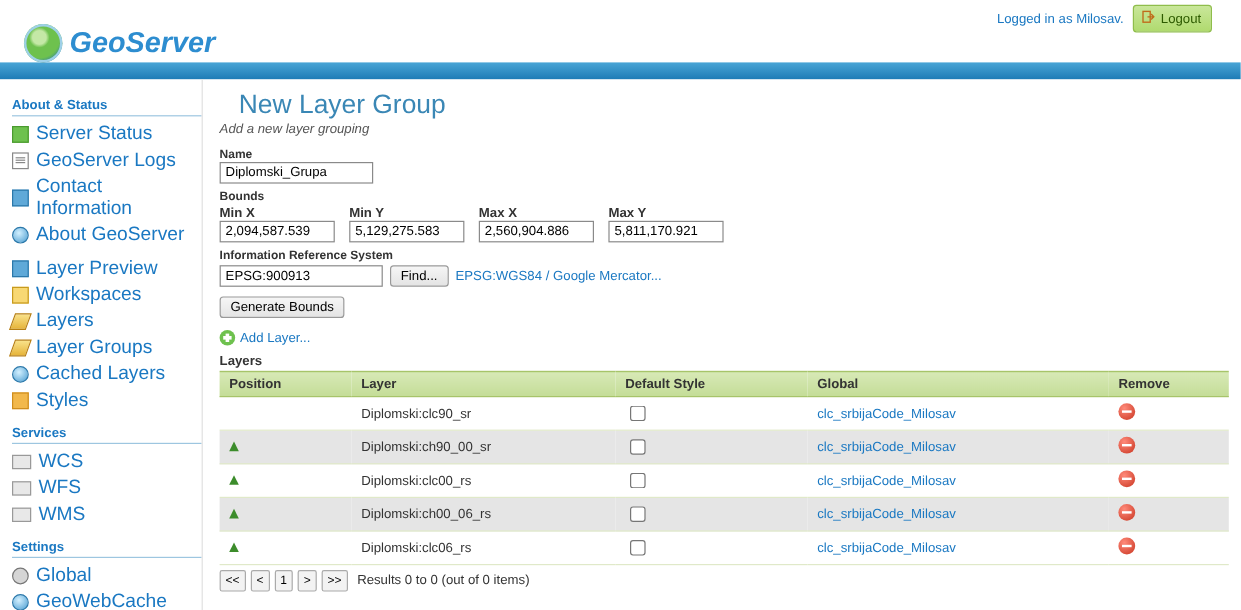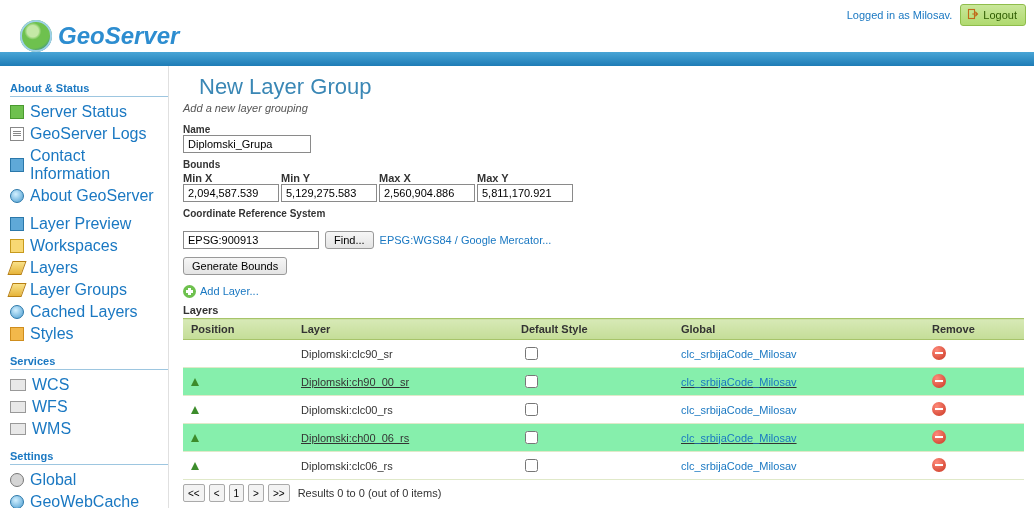--- a/index.html
+++ b/index.html
@@ -8,21 +8,21 @@
     font-family: "Lucida Sans", "Lucida Grande", Verdana, Arial, sans-serif;
     font-size: 11px;
     color: #333;
     background: #fff;
   }
   a { color: #1a78c2; text-decoration: none; }
 
   
   .top-right {
     position: absolute;
-    right: 8px;
+    right: 24px;
     top: 4px;
     display: flex;
     align-items: center;
     gap: 8px;
   }
   .user-text { color: #1a78c2; font-size: 11px; }
   .logout-btn {
     background: linear-gradient(#c9e79a,#b0da6f);
     border: 1px solid #8fbd4b;
     border-radius: 3px;
@@ -109,32 +109,32 @@
   h1 { font-size: 22px; color: #3a87b5; font-weight: normal; margin: 4px 0 2px 16px;}
   .subtitle { font-size: 11px; color: #555; margin-bottom: 10px; font-style: italic; }
   .field-label { font-weight: bold; font-size: 10px; margin-top:6px; }
   input[type=text] {
     font-size: 11px;
     padding: 2px 4px;
     border: 1px solid #8a8a8a;
   }
   .name-input { width: 128px; }
   .bounds-row { display: flex; gap: 0; margin-top: 2px;}
-  .bounds-col { margin-right: 2px; }
+  .bounds-col { margin-right: 12px; }
   .bounds-col label { font-weight: bold; display:block; font-size:11px; }
   .bounds-col input { width: 96px; }
-  .crs-row { display:flex; gap:6px; align-items:center; margin-top:12px;}
+  .crs-row { display:flex; gap:6px; align-items:center; margin-top:2px;}
   .crs-input { width:136px; }
   .find-btn, .gen-btn, button.std {
     font-size:11px; padding:2px 8px;
     background:linear-gradient(#f6f6f6,#e4e4e4);
     border:1px solid #999; border-radius:3px; cursor:pointer;
   }
   .add-layer {
-    display:inline-flex; align-items:flex-start; gap:4px;
+    display:inline-flex; align-items:center; gap:4px;
     color:#1a78c2; margin-top:10px; cursor:pointer;
   }
   .add-layer .plus {
     width:13px;height:13px;border-radius:50%;
     background:#6ec14e; position:relative;
   }
   .add-layer .plus::before,.add-layer .plus::after{
     content:"";position:absolute;background:#fff;
   }
   .add-layer .plus::before{left:3px;right:3px;top:5px;height:3px;}
@@ -154,21 +154,21 @@
     border-top:1px solid #a7c46a;
     border-bottom:1px solid #a7c46a;
     padding:4px 8px;
     font-weight:bold;
   }
   table.layers tbody td {
     padding:4px 8px;
     border-bottom:1px solid #e0e9c9;
   }
   table.layers tbody tr.odd { background:#fff; }
-  table.layers tbody tr.even { background:#86efac;text-decoration:underline; }
+  table.layers tbody tr.even { background:#e5e5e5; }
   .arrow-up {
     width:0;height:0;border-left:4px solid transparent;
     border-right:4px solid transparent;border-bottom:8px solid #3c8c2b;
     display:inline-block; cursor:pointer;
   }
   .remove-dot {
     width:14px;height:14px;border-radius:50%;
     background:radial-gradient(circle at 35% 30%,#ff8a7a,#c93520);
     display:inline-block;position:relative;cursor:pointer;
   }
@@ -317,21 +317,21 @@
       <div class="bounds-col">
         <label>Max X</label>
         <input type="text" value="2,560,904.886" style="">
       </div>
       <div class="bounds-col">
         <label>Max Y</label>
         <input type="text" value="5,811,170.921" style="">
       </div>
     </div>
 
-    <div class="field-label">Coordinate Reference System</div>
+    <div class="field-label">Information Reference System</div>
     <div class="crs-row">
       <input type="text" class="crs-input" value="EPSG:900913" style="">
       <button class="find-btn">Find...</button>
       <a href="#">EPSG:WGS84 / Google Mercator...</a>
     </div>
 
     <div style="margin-top:8px;">
       <button class="gen-btn">Generate Bounds</button>
     </div>
 

